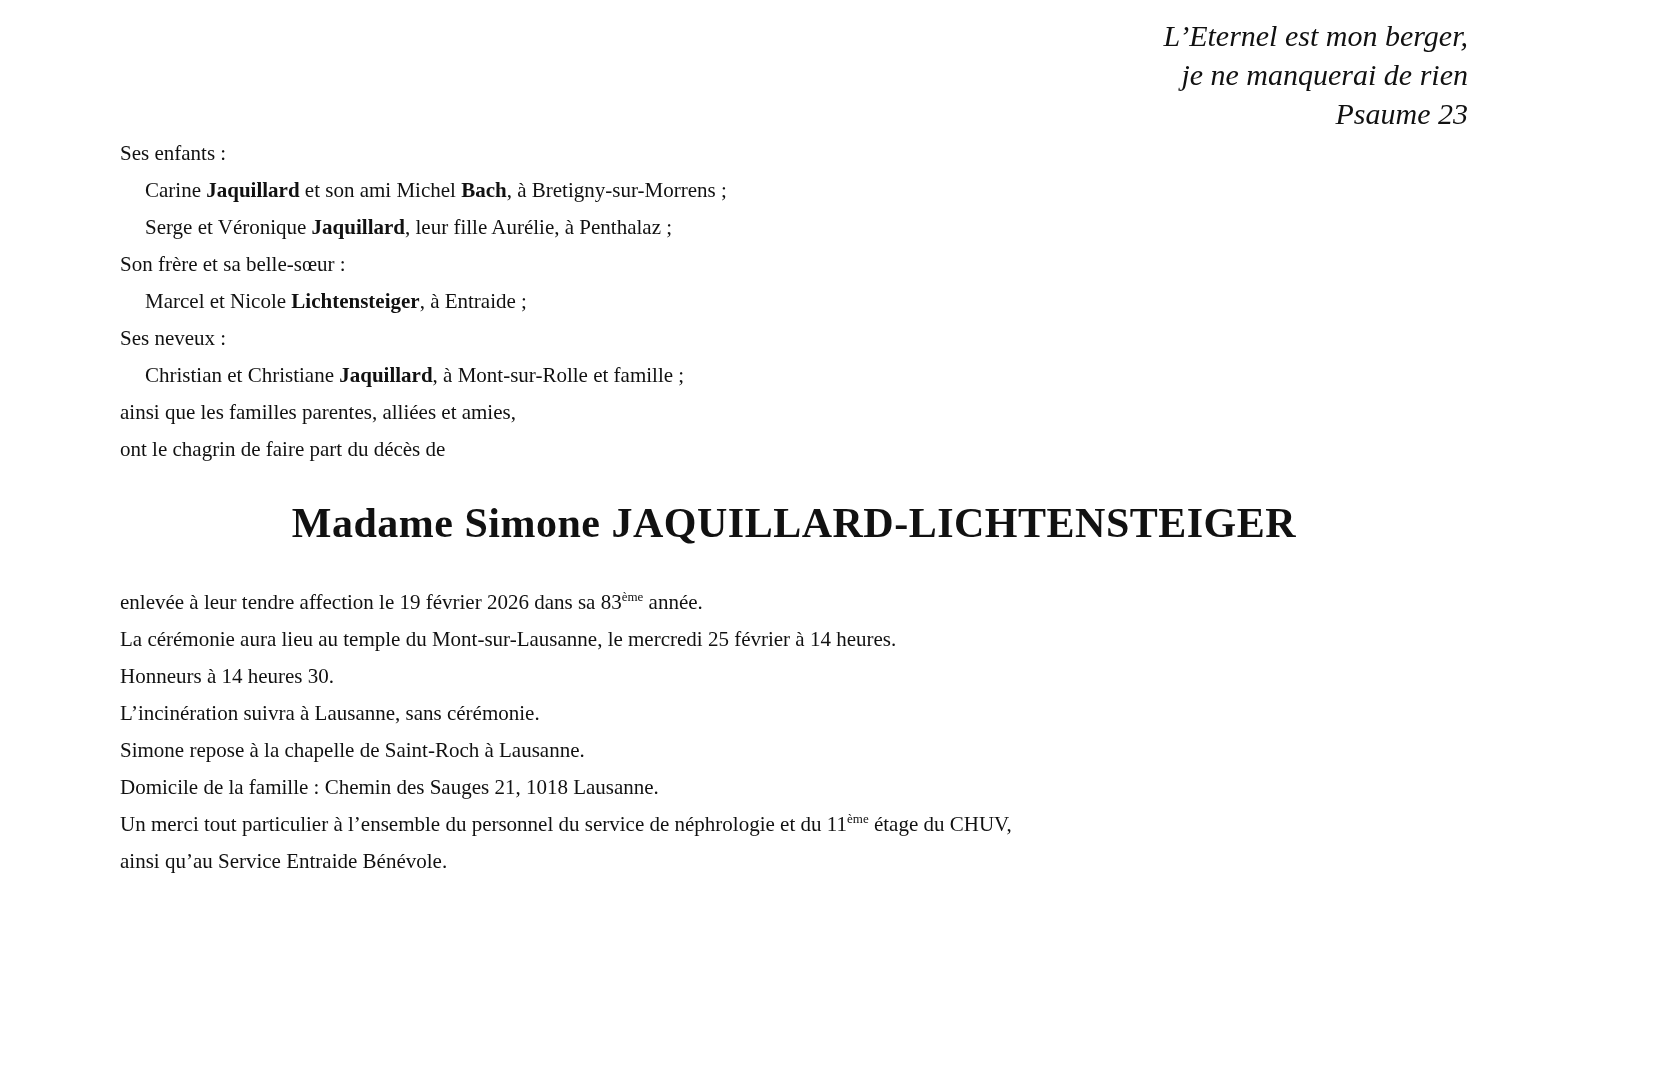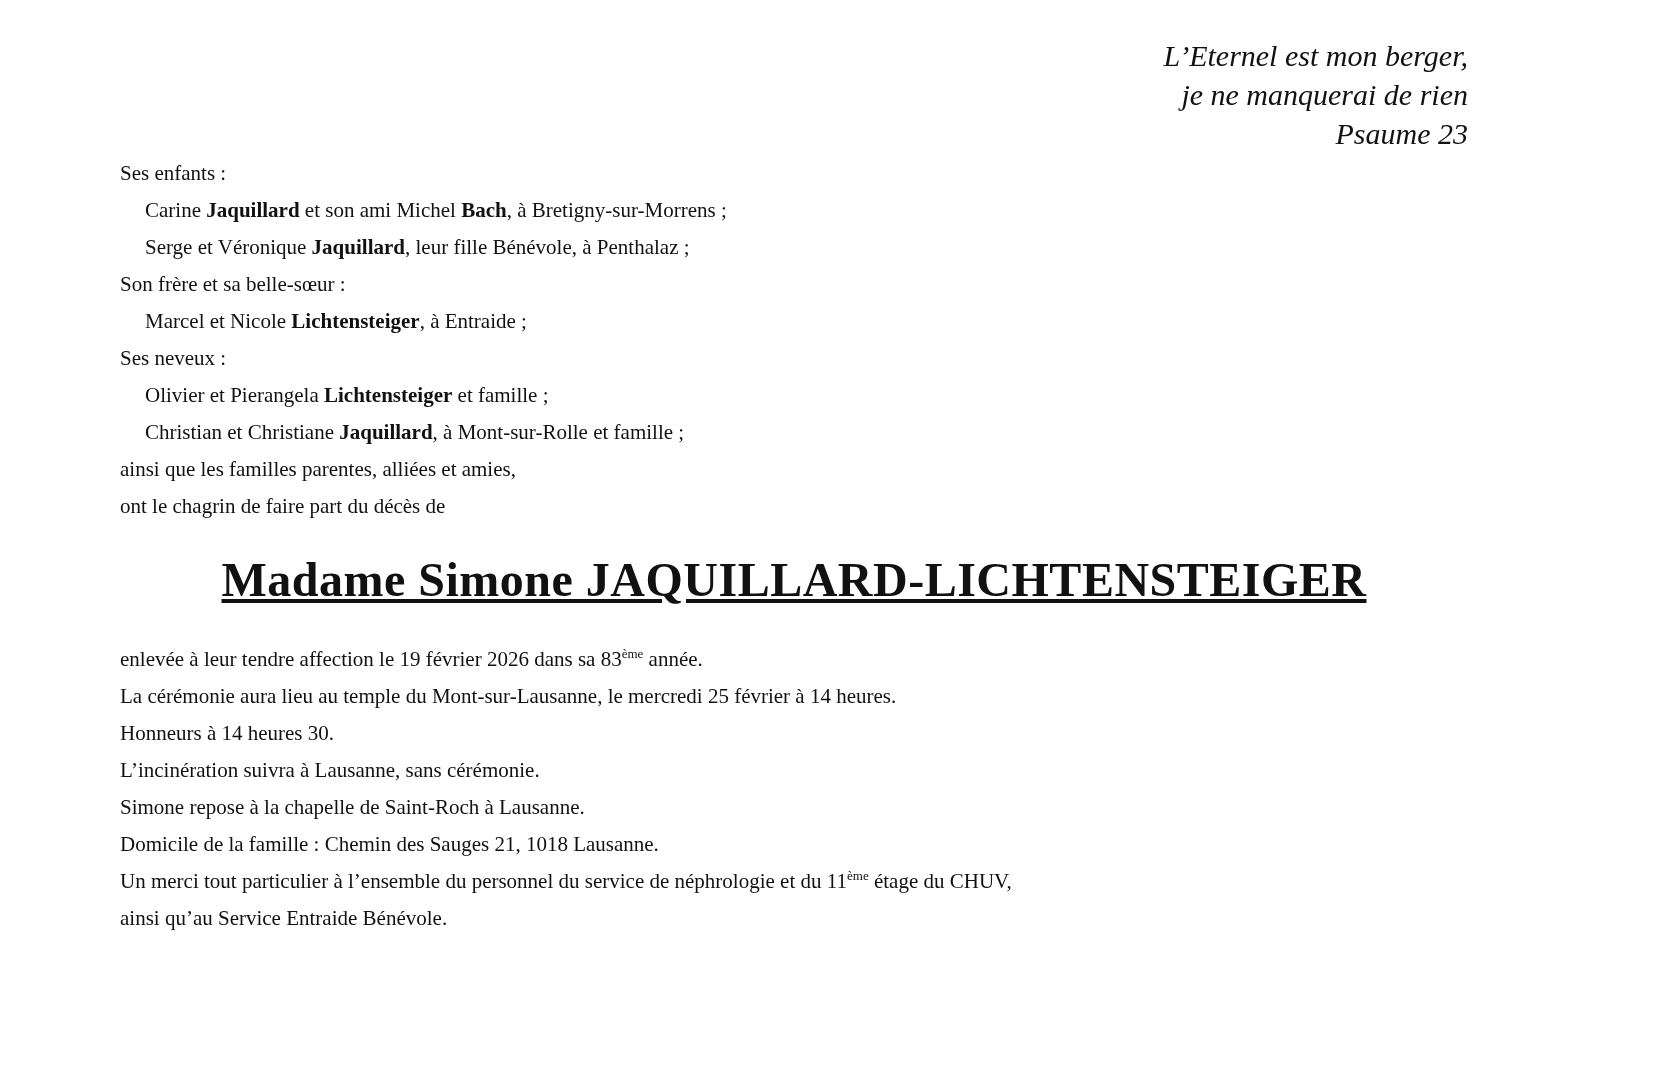--- a/index.html
+++ b/index.html
@@ -8,21 +8,21 @@
     background: #ffffff;
   }
   .page {
     position: relative;
     width: 1654px;
     height: 1090px;
     background: #ffffff;
     color: #111111;
     font-family: "Liberation Serif", serif;
     box-sizing: border-box;
-    padding: 36px 186px 40px 120px;
+    padding: 16px 186px 40px 120px;
     overflow: hidden;
   }
   .epigraph {
     text-align: right;
     font-style: italic;
     font-size: 30px;
     line-height: 39px;
     white-space: pre;
   }
   .family-block {
@@ -40,46 +40,44 @@
     font-weight: bold;
   }
   .line .sup {
     font-size: 62%;
     vertical-align: super;
     line-height: 0;
   }
   .doc-title {
     margin: 28px 0 0 0;
     text-align: center;
-    font-size: 48px;
+    font-size: 42px;
     line-height: 54px;
     font-weight: bold;
     letter-spacing: 0.5px;
     white-space: nowrap;
-    text-decoration: underline;
   }
   .details-block {
     margin-top: 34px;
   }
 </style>
 </head>
 <body>
 
 <div class="page">
 
   <div class="epigraph"><div>L’Eternel est mon berger,</div><div>je ne manquerai de rien</div><div>Psaume 23</div></div>
 
   <div class="family-block">
       <div class="line"><span class="">Ses enfants :</span></div>
       <div class="line indent"><span class="">Carine </span><span class="b ">Jaquillard</span><span class=""> et son ami Michel </span><span class="b ">Bach</span><span class="">, à Bretigny-sur-Morrens ;</span></div>
-      <div class="line indent"><span class="">Serge et Véronique </span><span class="b ">Jaquillard</span><span class="">, leur fille Bénévole, à Penthalaz ;</span></div>
+      <div class="line indent"><span class="">Serge et Véronique </span><span class="b ">Jaquillard</span><span class="">, leur fille Aurélie, à Penthalaz ;</span></div>
       <div class="line"><span class="">Son frère et sa belle-sœur :</span></div>
       <div class="line indent"><span class="">Marcel et Nicole </span><span class="b ">Lichtensteiger</span><span class="">, à Entraide ;</span></div>
       <div class="line"><span class="">Ses neveux :</span></div>
-      <div class="line indent"><span class="">Olivier et Pierangela </span><span class="b ">Lichtensteiger</span><span class=""> et famille ;</span></div>
       <div class="line indent"><span class="">Christian et Christiane </span><span class="b ">Jaquillard</span><span class="">, à Mont-sur-Rolle et famille ;</span></div>
       <div class="line"><span class="">ainsi que les familles parentes, alliées et amies,</span></div>
       <div class="line"><span class="">ont le chagrin de faire part du décès de</span></div>
     </div>
 
   <h1 class="doc-title">Madame Simone JAQUILLARD-LICHTENSTEIGER</h1>
 
   <div class="details-block">
       <div class="line"><span class="">enlevée à leur tendre affection le 19 février 2026 dans sa 83</span><span class="sup">ème</span><span class=""> année.</span></div>
       <div class="line"><span class="">La cérémonie aura lieu au temple du Mont-sur-Lausanne, le mercredi 25 février à 14 heures.</span></div>

